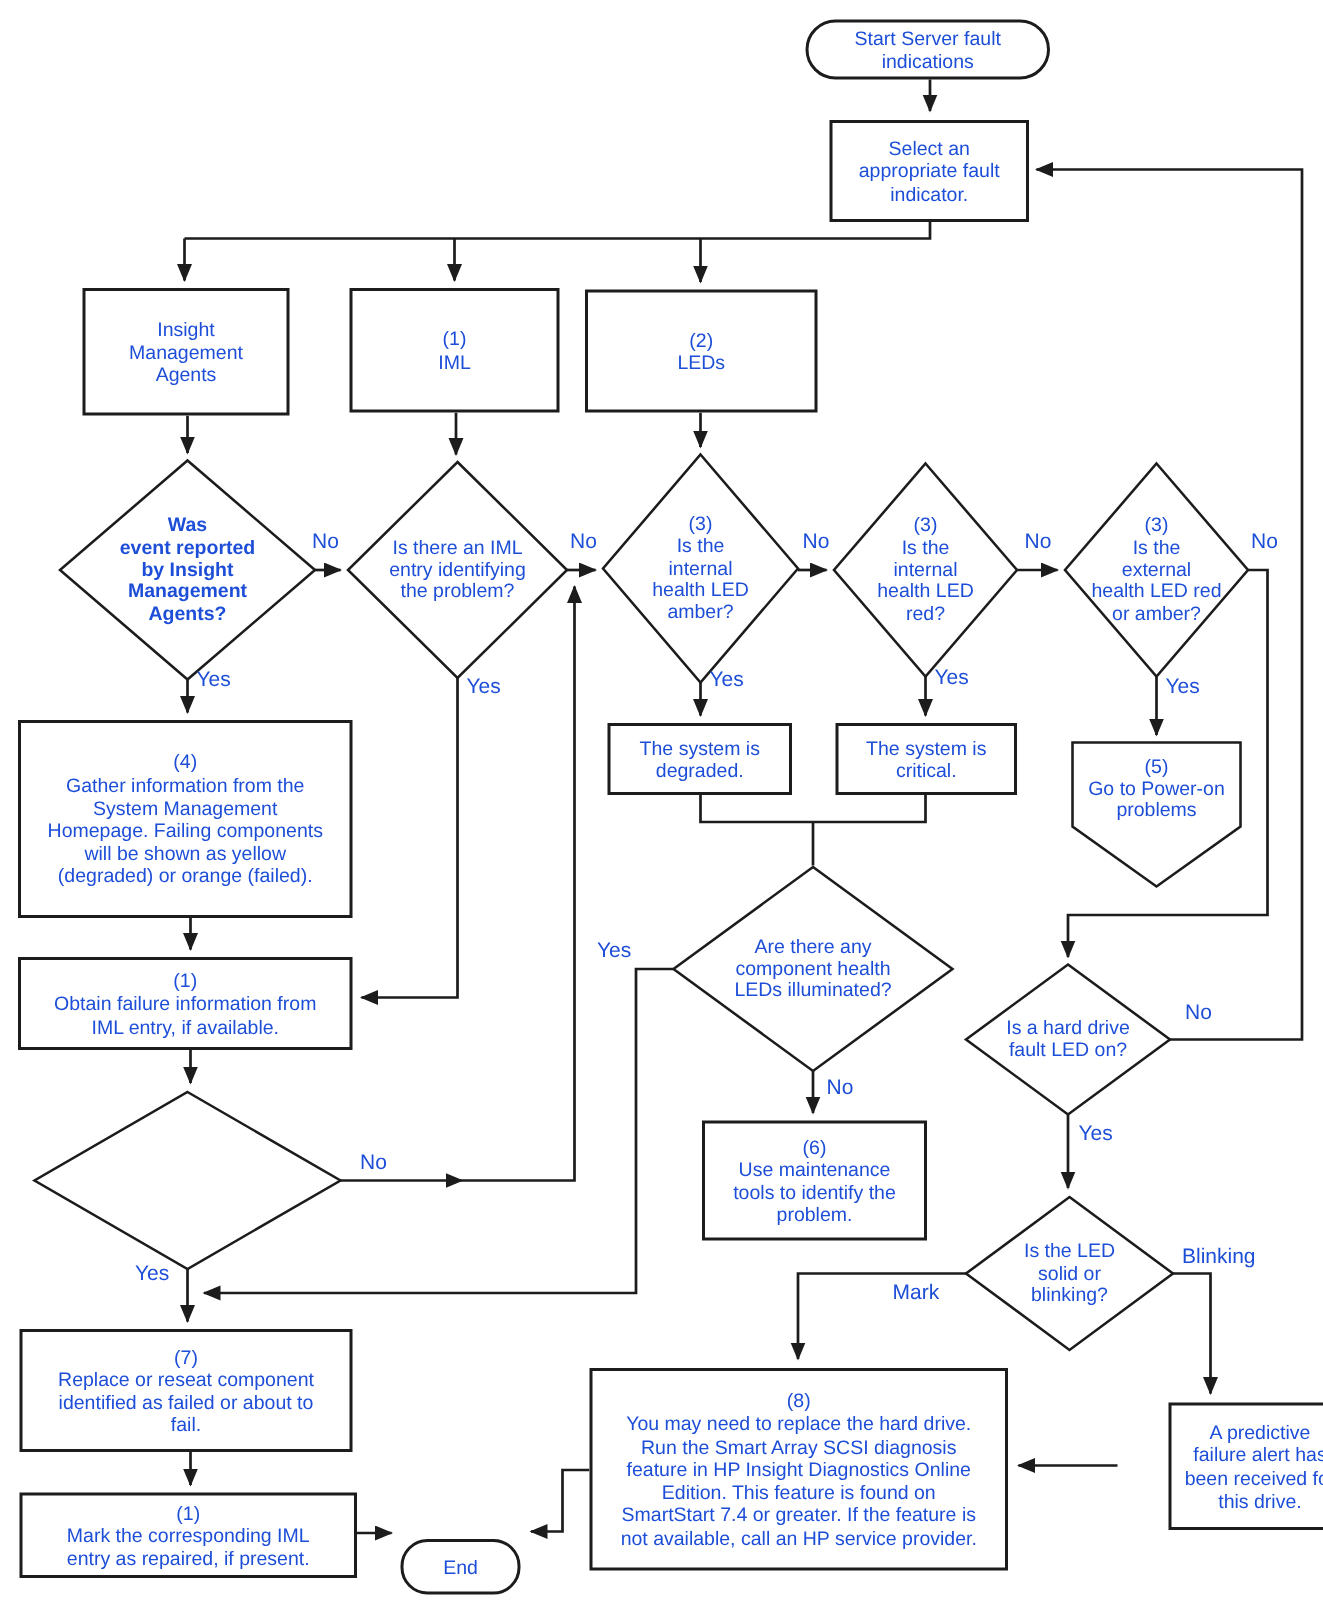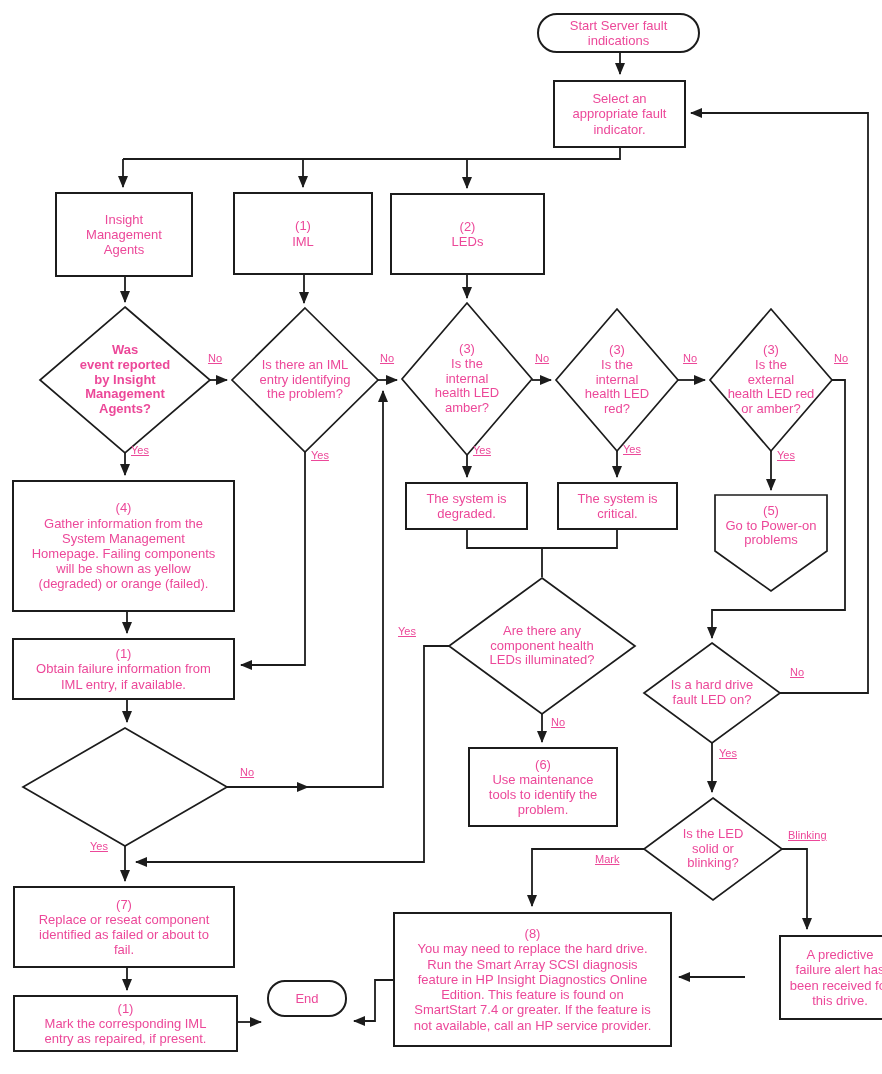--- a/index.html
+++ b/index.html
@@ -1,33 +1,33 @@
 <!DOCTYPE html>
 <html><head>
 <meta charset="utf-8">
 <style>
   html,body{margin:0;padding:0;background:#ffffff;}
   #canvas{
     position:relative;width:882px;height:1074px;background:#ffffff;
-    font-family:"Liberation Sans","DejaVu Sans",sans-serif;color:#ec4899;
+    font-family:"Liberation Sans","DejaVu Sans",sans-serif;color:#1d4ed8;
     overflow:hidden;
   }
   #wires{position:absolute;left:0;top:0;width:882px;height:1074px;}
   .box{
     position:absolute;border:2px solid #1c1c1c;background:#fff;
     display:flex;align-items:center;justify-content:center;text-align:center;
     white-space:pre-line;font-size:13px;line-height:1.17;box-sizing:border-box;
     padding:2px 3px;
   }
   .terminator{border-radius:20px;}
   .dtext{
     position:absolute;display:flex;align-items:center;justify-content:center;
     text-align:center;white-space:pre-line;font-size:13px;line-height:1.15;
   }
-  .elabel{position:absolute;font-size:11px;white-space:nowrap;text-decoration:underline;}
+  .elabel{position:absolute;font-size:14px;white-space:nowrap;}
 </style>
 </head>
 <body>
 
 <div id="canvas">
 
   <svg id="wires" viewBox="0 0 882 1074" xmlns="http://www.w3.org/2000/svg">
     <defs>
       <marker id="arr" markerWidth="13" markerHeight="11" refX="11" refY="5" orient="auto" markerUnits="userSpaceOnUse">
         <path d="M0,0 L12,5 L0,10 z" fill="#1c1c1c"></path>
@@ -82,21 +82,21 @@
       <path d="M782 849 L807 849 L807 929" marker-end="url(#arr)"></path>
       <path d="M745 977 L679 977" marker-end="url(#arr)"></path>
       <path d="M393 980 L375 980 L375 1021 L354 1021" marker-end="url(#arr)"></path>
 
       <path d="M556 14 L556 52 M681 14 L681 52"></path>
     </g>
   </svg>
 
   <div class="box terminator" style="left:537px;top:13px;width:163px;height:40px;">Start Server fault
 indications</div>
-  <div class="box terminator" style="left:267px;top:980px;width:80px;height:37px;border-radius:18px;">End</div>
+  <div class="box terminator" style="left:267px;top:1026px;width:80px;height:37px;border-radius:18px;">End</div>
 
   <div class="box" style="left:553px;top:80px;width:133px;height:68px;">Select an
 appropriate fault
 indicator.</div>
   <div class="box" style="left:55px;top:192px;width:138px;height:85px;">Insight
 Management
 Agents</div>
   <div class="box" style="left:233px;top:192px;width:140px;height:83px;">(1)
 IML</div>
   <div class="box" style="left:390px;top:193px;width:155px;height:82px;">(2)

